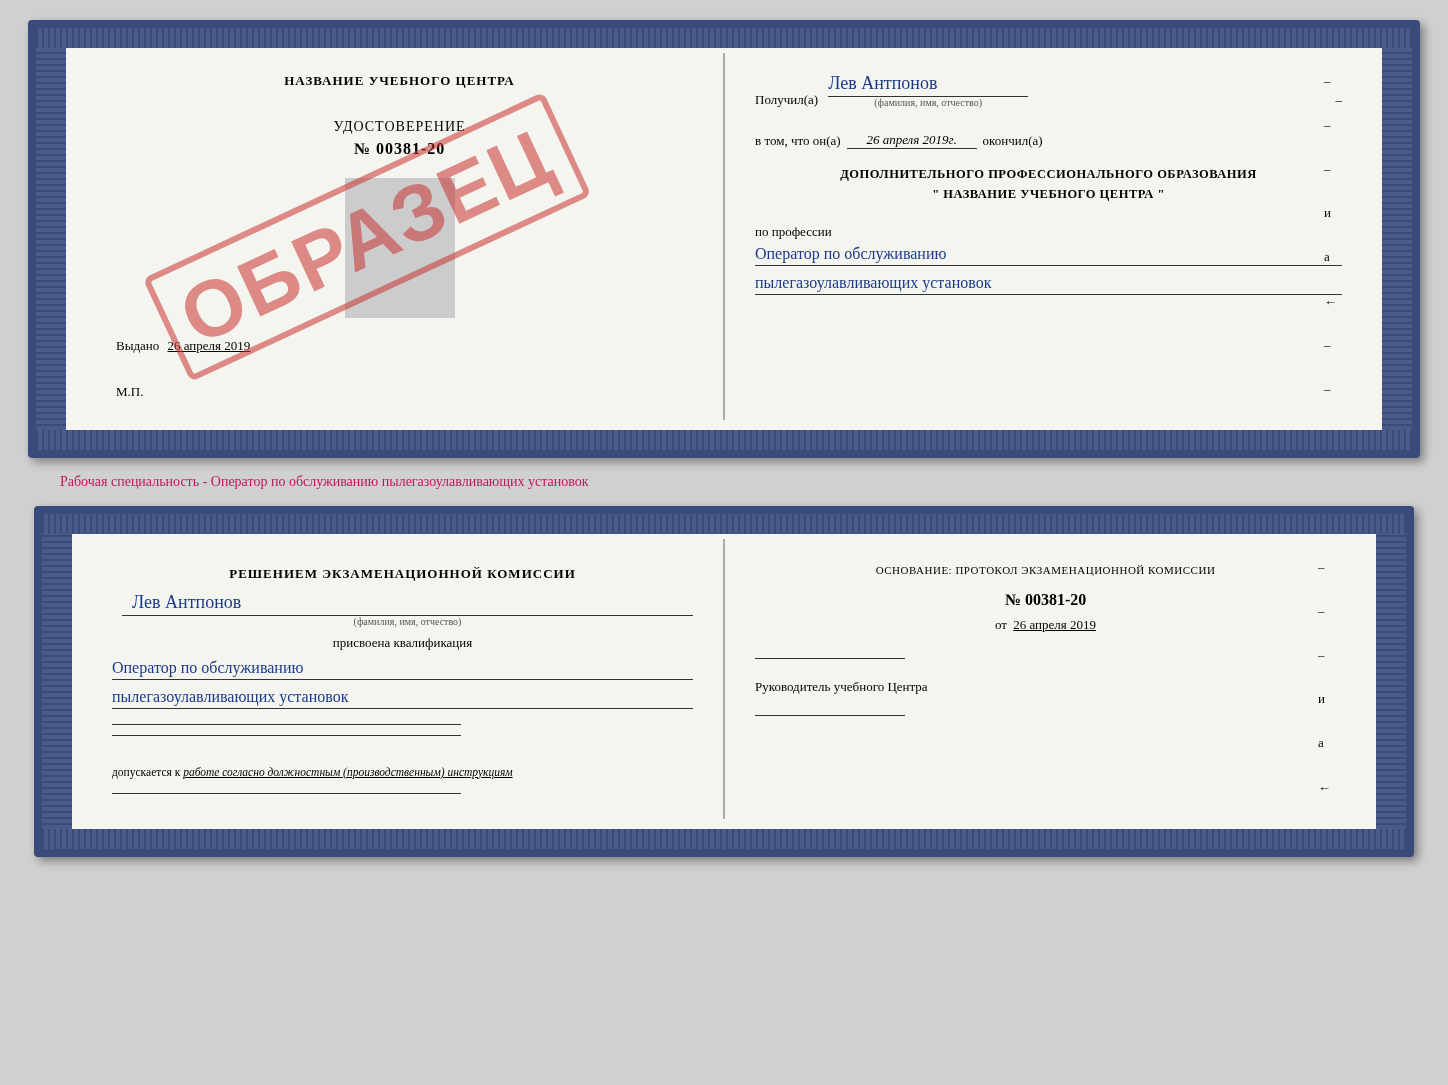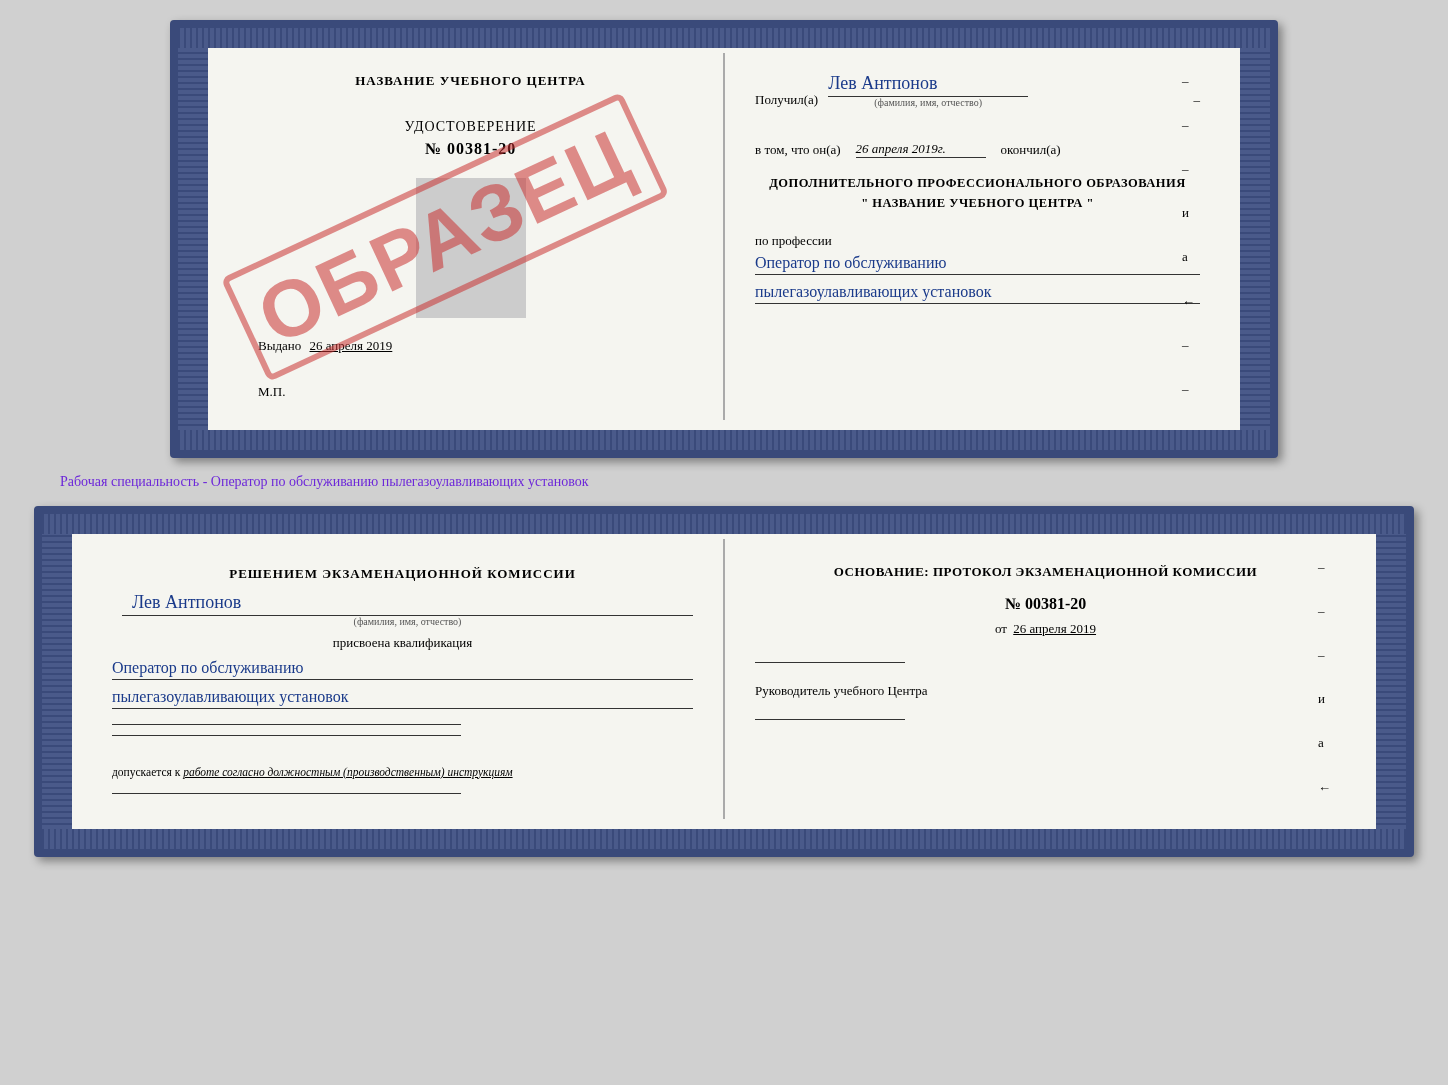--- a/index.html
+++ b/index.html
@@ -9,21 +9,21 @@
       width: 1448px;
       min-height: 1085px;
       display: flex;
       flex-direction: column;
       align-items: center;
       padding: 20px;
       gap: 16px;
     }
 
     .document-book {
-      width: 1108px;
+      width: 1392px;
       background: #f5f5f0;
       border: 8px solid #3a4a7a;
       border-radius: 4px;
       display: flex;
       position: relative;
       box-shadow: 4px 4px 10px rgba(0,0,0,0.4);
       overflow: hidden;
     }
 
     .spine-texture {
@@ -178,24 +178,25 @@
       color: #555;
     }
 
     .right-dash {
       margin-left: auto;
       font-size: 13px;
     }
 
     .vtom-line {
       font-size: 13px;
-      margin-top: 33px;
+      margin-top: 24px;
       display: flex;
       align-items: flex-end;
-      gap: 15px;
+      gap: 6px;
+      text-align: center;
     }
 
     .date-underline {
       font-style: italic;
       border-bottom: 1px solid #333;
       min-width: 130px;
       font-size: 13px;
     }
 
     .org-block {
@@ -229,21 +230,21 @@
       top: 20px;
       display: flex;
       flex-direction: column;
       gap: 28px;
       font-size: 13px;
     }
 
     
     .between-label {
       font-size: 14px;
-      color: #6d28d9;
+      color: #be185d;
       align-self: flex-start;
       padding-left: 40px;
     }
 
     
     .document-book2 {
       width: 1380px;
       background: #f5f5f0;
       border: 8px solid #3a4a7a;
       border-radius: 4px;
@@ -306,22 +307,22 @@
       font-size: 11.5px;
       margin-top: 30px;
     }
 
     .dopusk-italic {
       font-style: italic;
       text-decoration: underline;
     }
 
     .osnovaniye {
-      font-size: 13px;
-      font-weight: bold;
+      font-size: 11px;
+      font-weight: normal;
       text-transform: uppercase;
       letter-spacing: 0.5px;
       text-align: center;
     }
 
     .protocol-number {
       font-size: 16px;
       font-weight: bold;
       text-align: center;
       margin-top: 15px;

